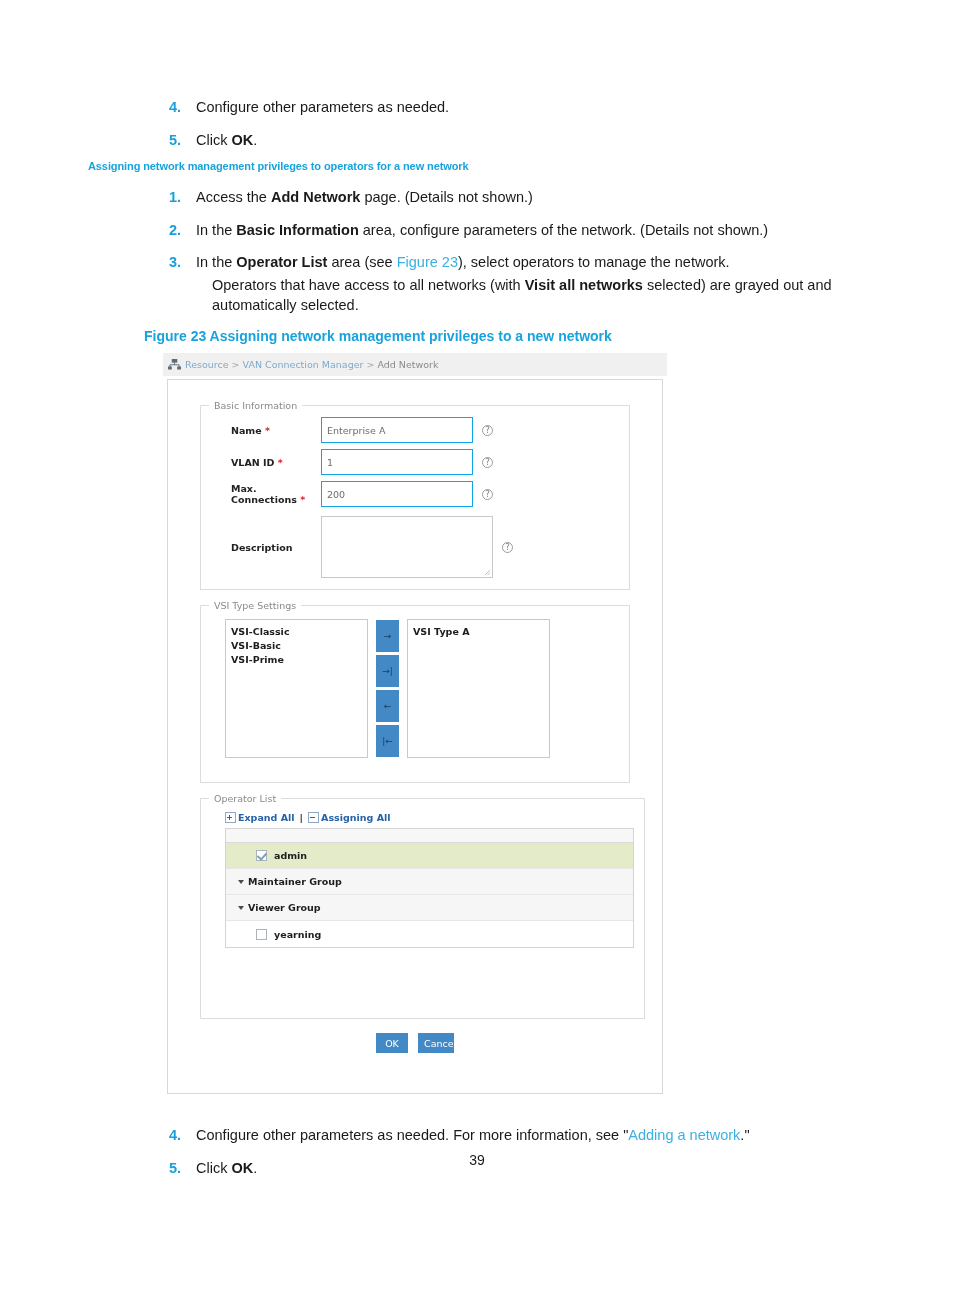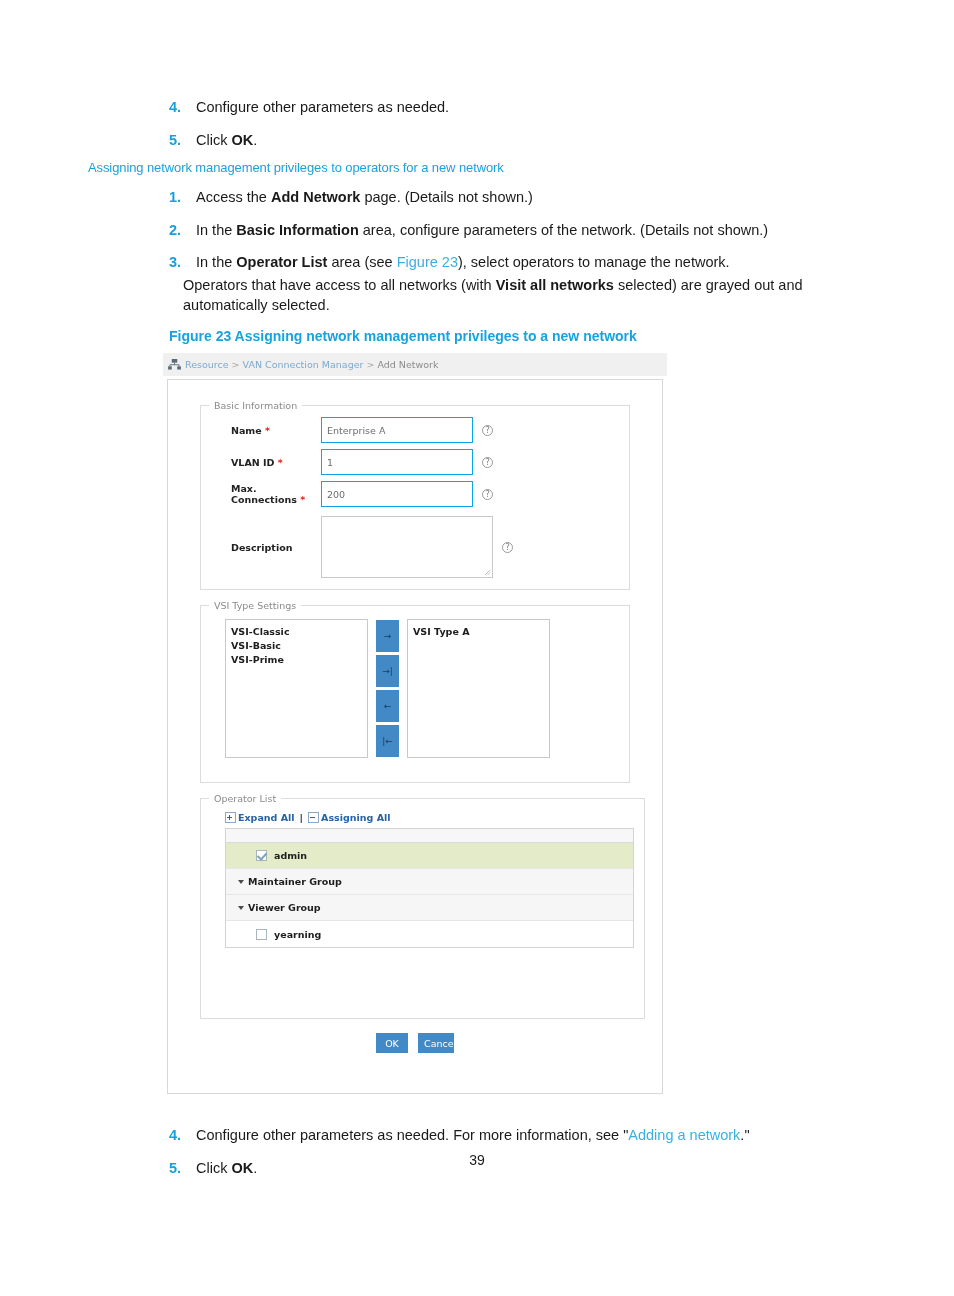--- a/index.html
+++ b/index.html
@@ -38,28 +38,28 @@
     font-size: 14.5px;
     line-height: 1.35;
     color: #1a1a1a;
   }
   .step-text b { font-weight: bold; }
 
   .para-indent {
     font-size: 14.5px;
     line-height: 1.38;
     color: #1a1a1a;
-    margin-left: 28px;
+    margin-left: 57px;
     max-width: 680px;
   }
 
   h2.section-head {
     color: #18a3dc;
-    font-size: 13px;
-    font-weight: normal;
+    font-size: 11px;
+    font-weight: bold;
     margin: 0;
     padding: 0;
     letter-spacing: -0.1px;
   }
 
   .fig-caption {
     color: #18a3dc;
     font-size: 14px;
     font-weight: bold;
     margin: 0;
@@ -371,21 +371,21 @@
       <span class="step-text"><span>In the </span><b>Basic Information</b><span> area, configure parameters of the network. (Details not shown.)</span></span>
     </div>
     <div class="step">
       <span class="step-num">3.</span>
       <span class="step-text"><span>In the </span><b>Operator List</b><span> area (see </span><a class="link" href="#" style="text-decoration:none;">Figure 23</a><span>), select operators to manage the network.</span></span>
     </div>
   </div>
 
   <div class="para-indent" style="position:absolute; left:155px; top:275px;"><span>Operators that have access to all networks (with </span><b>Visit all networks</b><span> selected) are grayed out and automatically selected.</span></div>
 
-  <div class="fig-caption" style="position:absolute; left:169px; top:328px;">Figure 23 Assigning network management privileges to a new network</div>
+  <div class="fig-caption" style="position:absolute; left:144px; top:328px;">Figure 23 Assigning network management privileges to a new network</div>
 
   <div style="position:absolute; left:155px; top:1126px; width:740px;">
     <div class="step">
       <span class="step-num">4.</span>
       <span class="step-text"><span>Configure other parameters as needed. For more information, see "</span><a class="link" href="#" style="text-decoration:none;">Adding a network</a><span>."</span></span>
     </div>
     <div class="step">
       <span class="step-num">5.</span>
       <span class="step-text"><span>Click </span><b>OK</b><span>.</span></span>
     </div>

